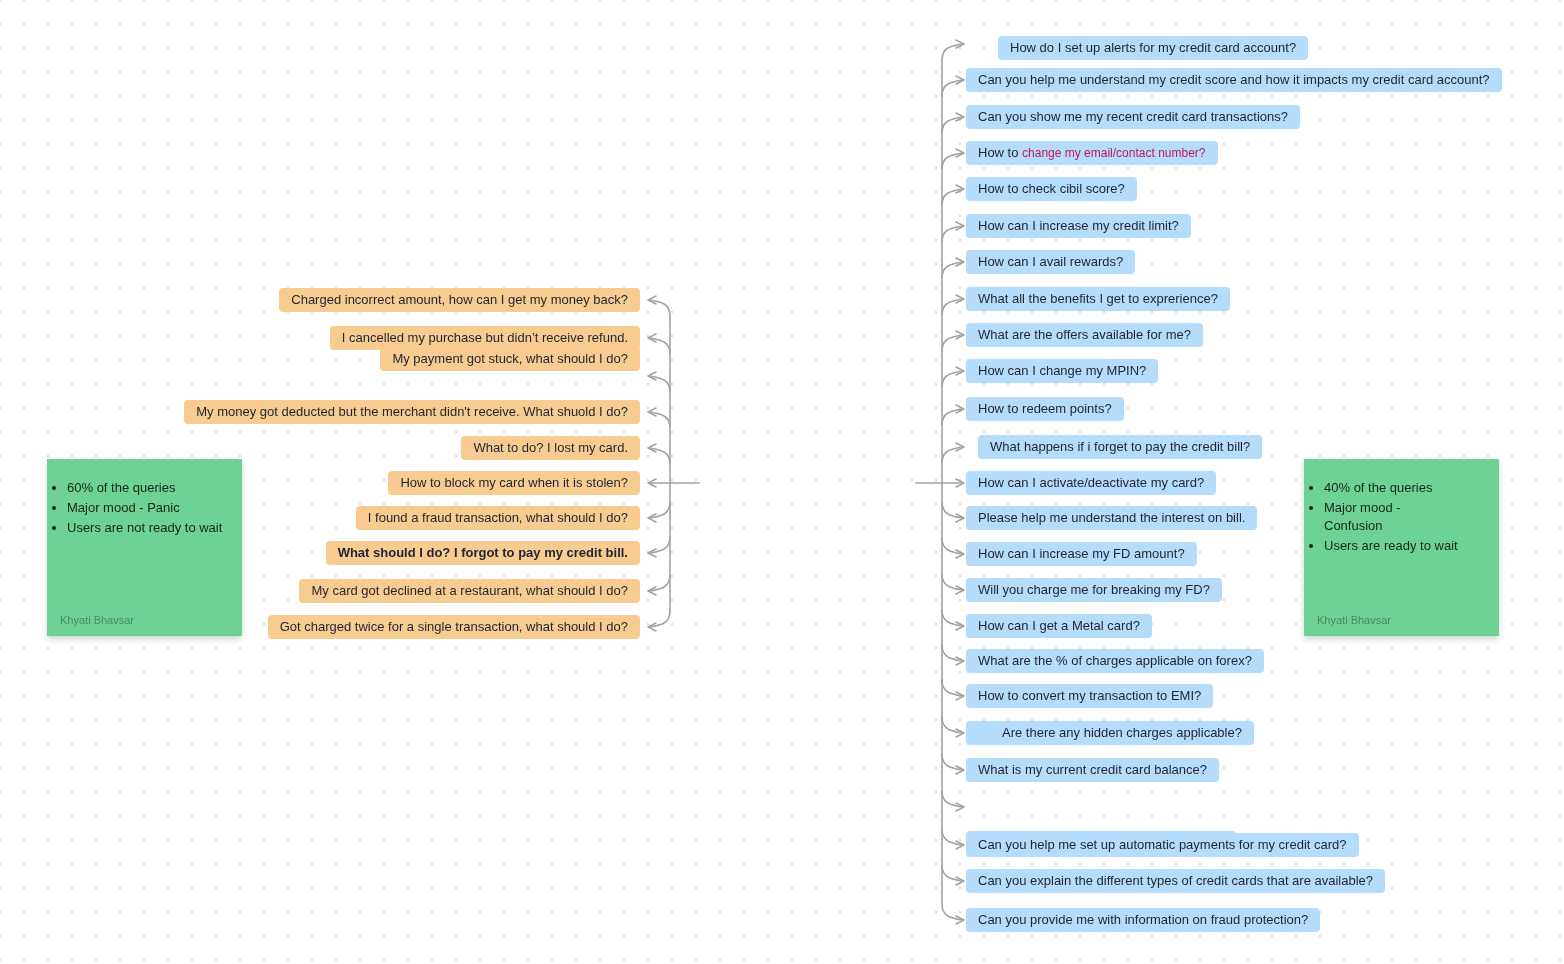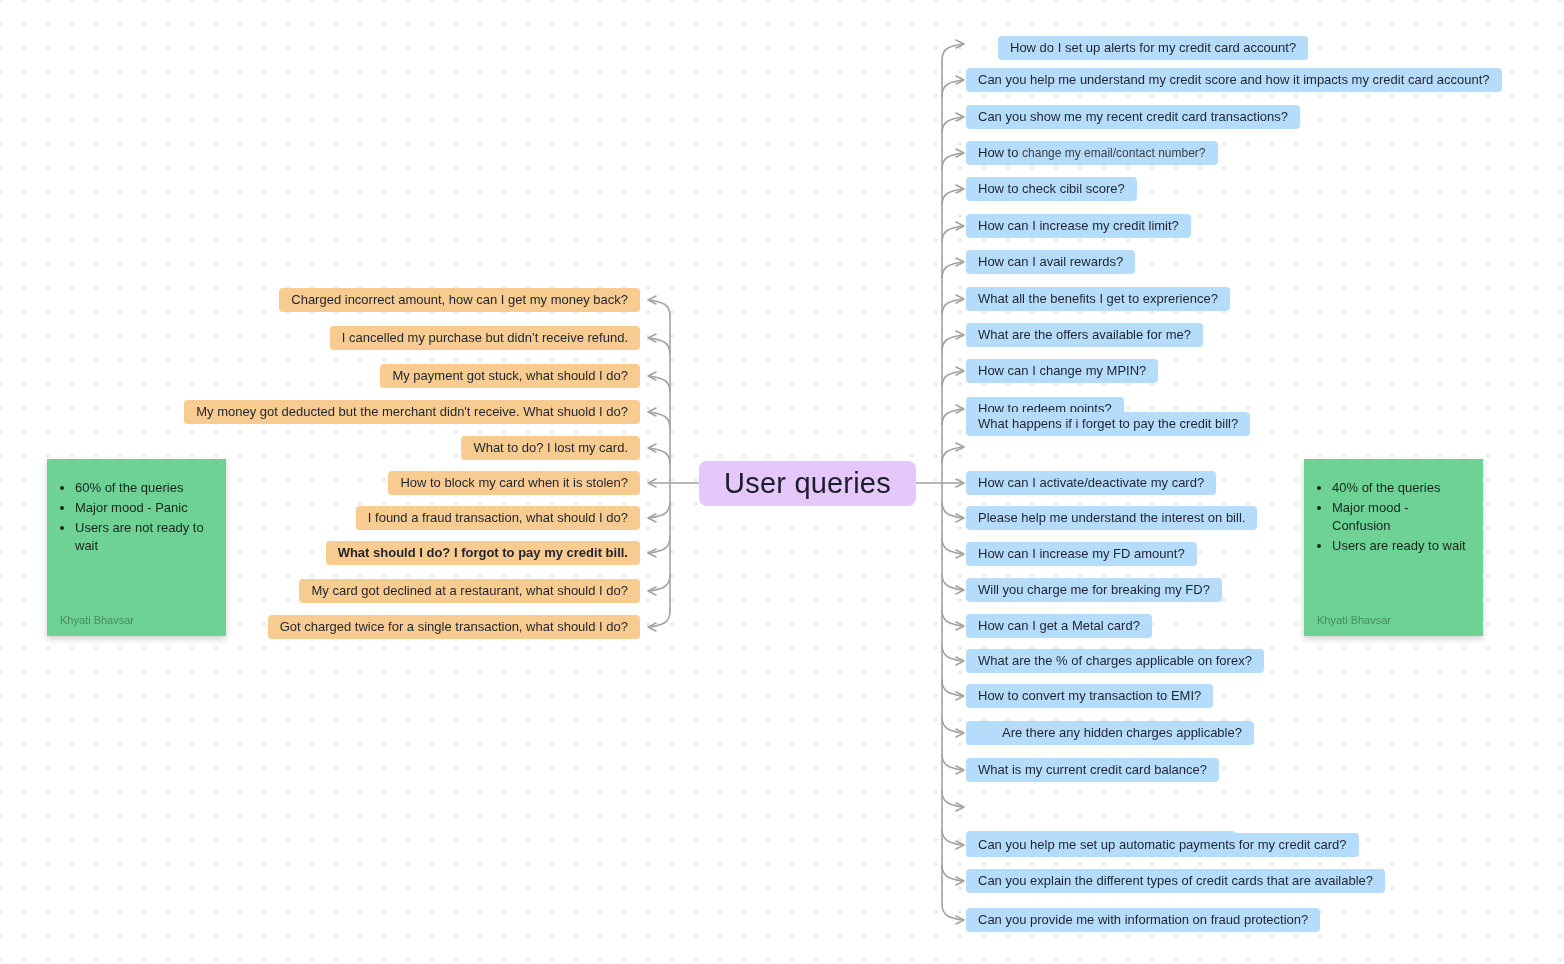--- a/index.html
+++ b/index.html
@@ -19,28 +19,28 @@
     height:24px;line-height:24px;
     padding:0 12px;
     border-radius:4px;
     font-size:13px;
     color:#1f2430;
     white-space:nowrap;
     box-sizing:border-box;
   }
   .left-node{background:var(--c-left,#f8cc90);right:924px;}
   .right-node{background:var(--c-right,#b6dcfb);left:966px;}
-  .rest-small{font-size:12px;color:#404040;}
+  .rest-small{font-size:12px;color:#be185d;}
   .sticky{
     position:absolute;
-    width:179px;height:177px;
+    width:195px;height:177px;
     background:var(--c-sticky,#6ed295);
     box-shadow:0 3px 6px rgba(0,0,0,0.18);
     box-sizing:border-box;
-    padding:20px 10px 10px 12px;
+    padding:20px 10px 10px 4px;
     font-size:13px;color:#15271c;
   }
   .sticky ul{margin:0;padding-left:16px;}
   .sticky li{line-height:18px;margin-bottom:2px;white-space:pre-line;}
   .sticky .author{
     position:absolute;bottom:10px;left:13px;
     font-size:11px;color:rgba(20,45,30,0.45);
   }
   #center-node{
     position:absolute;left:699px;top:461px;
@@ -127,42 +127,42 @@
       <path d="M956,841 L964,845 L956,849" fill="none" stroke="#a3a3a3" stroke-width="1.6" stroke-linecap="round" stroke-linejoin="round"></path>
       <path d="M942,865 C942,877 950,879 962,881" fill="none" stroke="#a3a3a3" stroke-width="1.6" stroke-linecap="round" stroke-linejoin="round"></path>
       <path d="M956,877 L964,881 L956,885" fill="none" stroke="#a3a3a3" stroke-width="1.6" stroke-linecap="round" stroke-linejoin="round"></path>
       <path d="M942,904 C942,916 950,918 962,920" fill="none" stroke="#a3a3a3" stroke-width="1.6" stroke-linecap="round" stroke-linejoin="round"></path>
       <path d="M956,916 L964,920 L956,924" fill="none" stroke="#a3a3a3" stroke-width="1.6" stroke-linecap="round" stroke-linejoin="round"></path>
     </svg>
 
   <div id="left-column">
       <div class="node left-node" style="top: 288px;"><span>Charged incorrect amount, how can I get my money back?</span></div>
       <div class="node left-node" style="top: 326px;"><span>I cancelled my purchase but didn’t receive refund.</span></div>
-      <div class="node left-node" style="top: 364px;"><span>My payment got stuck, what should I do?</span></div>
+      <div class="node left-node" style="top: 347px;"><span>My payment got stuck, what should I do?</span></div>
       <div class="node left-node" style="top: 400px;"><span>My money got deducted but the merchant didn't receive. What shuold I do?</span></div>
       <div class="node left-node" style="top: 436px;"><span>What to do? I lost my card.</span></div>
       <div class="node left-node" style="top: 471px;"><span>How to block my card when it is stolen?</span></div>
       <div class="node left-node" style="top: 506px;"><span>I found a fraud transaction, what should I do?</span></div>
       <div class="node left-node" style="top: 541px; font-weight: bold;"><span>What should I do? I forgot to pay my credit bill.</span></div>
       <div class="node left-node" style="top: 579px;"><span>My card got declined at a restaurant, what should I do?</span></div>
       <div class="node left-node" style="top: 615px;"><span>Got charged twice for a single transaction, what should I do?</span></div>
     </div>
   <div id="right-column">
       <div class="node right-node" style="top: 36px; margin-left: 32px;"><span>How do I set up alerts for my credit card account?</span></div>
       <div class="node right-node" style="top: 68px;"><span>Can you help me understand my credit score and how it impacts my credit card account?</span></div>
       <div class="node right-node" style="top: 105px;"><span>Can you show me my recent credit card transactions?</span></div>
       <div class="node right-node" style="top: 141px;"><span>How to </span><span class="rest-small">change my email/contact number?</span></div>
       <div class="node right-node" style="top: 177px;"><span>How to check cibil score?</span></div>
       <div class="node right-node" style="top: 214px;"><span>How can I increase my credit limit?</span></div>
       <div class="node right-node" style="top: 250px;"><span>How can I avail rewards?</span></div>
       <div class="node right-node" style="top: 287px;"><span>What all the benefits I get to exprerience?</span></div>
       <div class="node right-node" style="top: 323px;"><span>What are the offers available for me?</span></div>
       <div class="node right-node" style="top: 359px;"><span>How can I change my MPIN?</span></div>
       <div class="node right-node" style="top: 397px;"><span>How to redeem points?</span></div>
-      <div class="node right-node" style="top: 412px;"><span>What happens if i forget to pay the credit bill?</span></div>
+      <div class="node right-node" style="top: 435px; margin-left: 12px;"><span>What happens if i forget to pay the credit bill?</span></div>
       <div class="node right-node" style="top: 471px;"><span>How can I activate/deactivate my card?</span></div>
       <div class="node right-node" style="top: 506px;"><span>Please help me understand the interest on bill.</span></div>
       <div class="node right-node" style="top: 542px;"><span>How can I increase my FD amount?</span></div>
       <div class="node right-node" style="top: 578px;"><span>Will you charge me for breaking my FD?</span></div>
       <div class="node right-node" style="top: 614px;"><span>How can I get a Metal card?</span></div>
       <div class="node right-node" style="top: 649px;"><span>What are the % of charges applicable on forex?</span></div>
       <div class="node right-node" style="top: 684px;"><span>How to convert my transaction to EMI?</span></div>
       <div class="node right-node" style="top: 721px; padding-left: 36px;"><span>Are there any hidden charges applicable?</span></div>
       <div class="node right-node" style="top: 758px;"><span>What is my current credit card balance?</span></div>
       <div class="node right-node" style="top: 795px; margin-top: 36px;"><span>When is my next credit card payment due?</span></div>
@@ -183,16 +183,13 @@
   <div class="sticky" style="left:1304px;top:459px;">
     <ul id="sticky-right-list">
         <li>40% of the queries</li>
         <li>Major mood -
 Confusion</li>
         <li>Users are ready to wait</li>
       </ul>
     <div class="author">Khyati Bhavsar</div>
   </div>
 
-  <div id="center-node">
-    <span>User queries</span>
-  </div>
 </div>
 
 </body></html>

